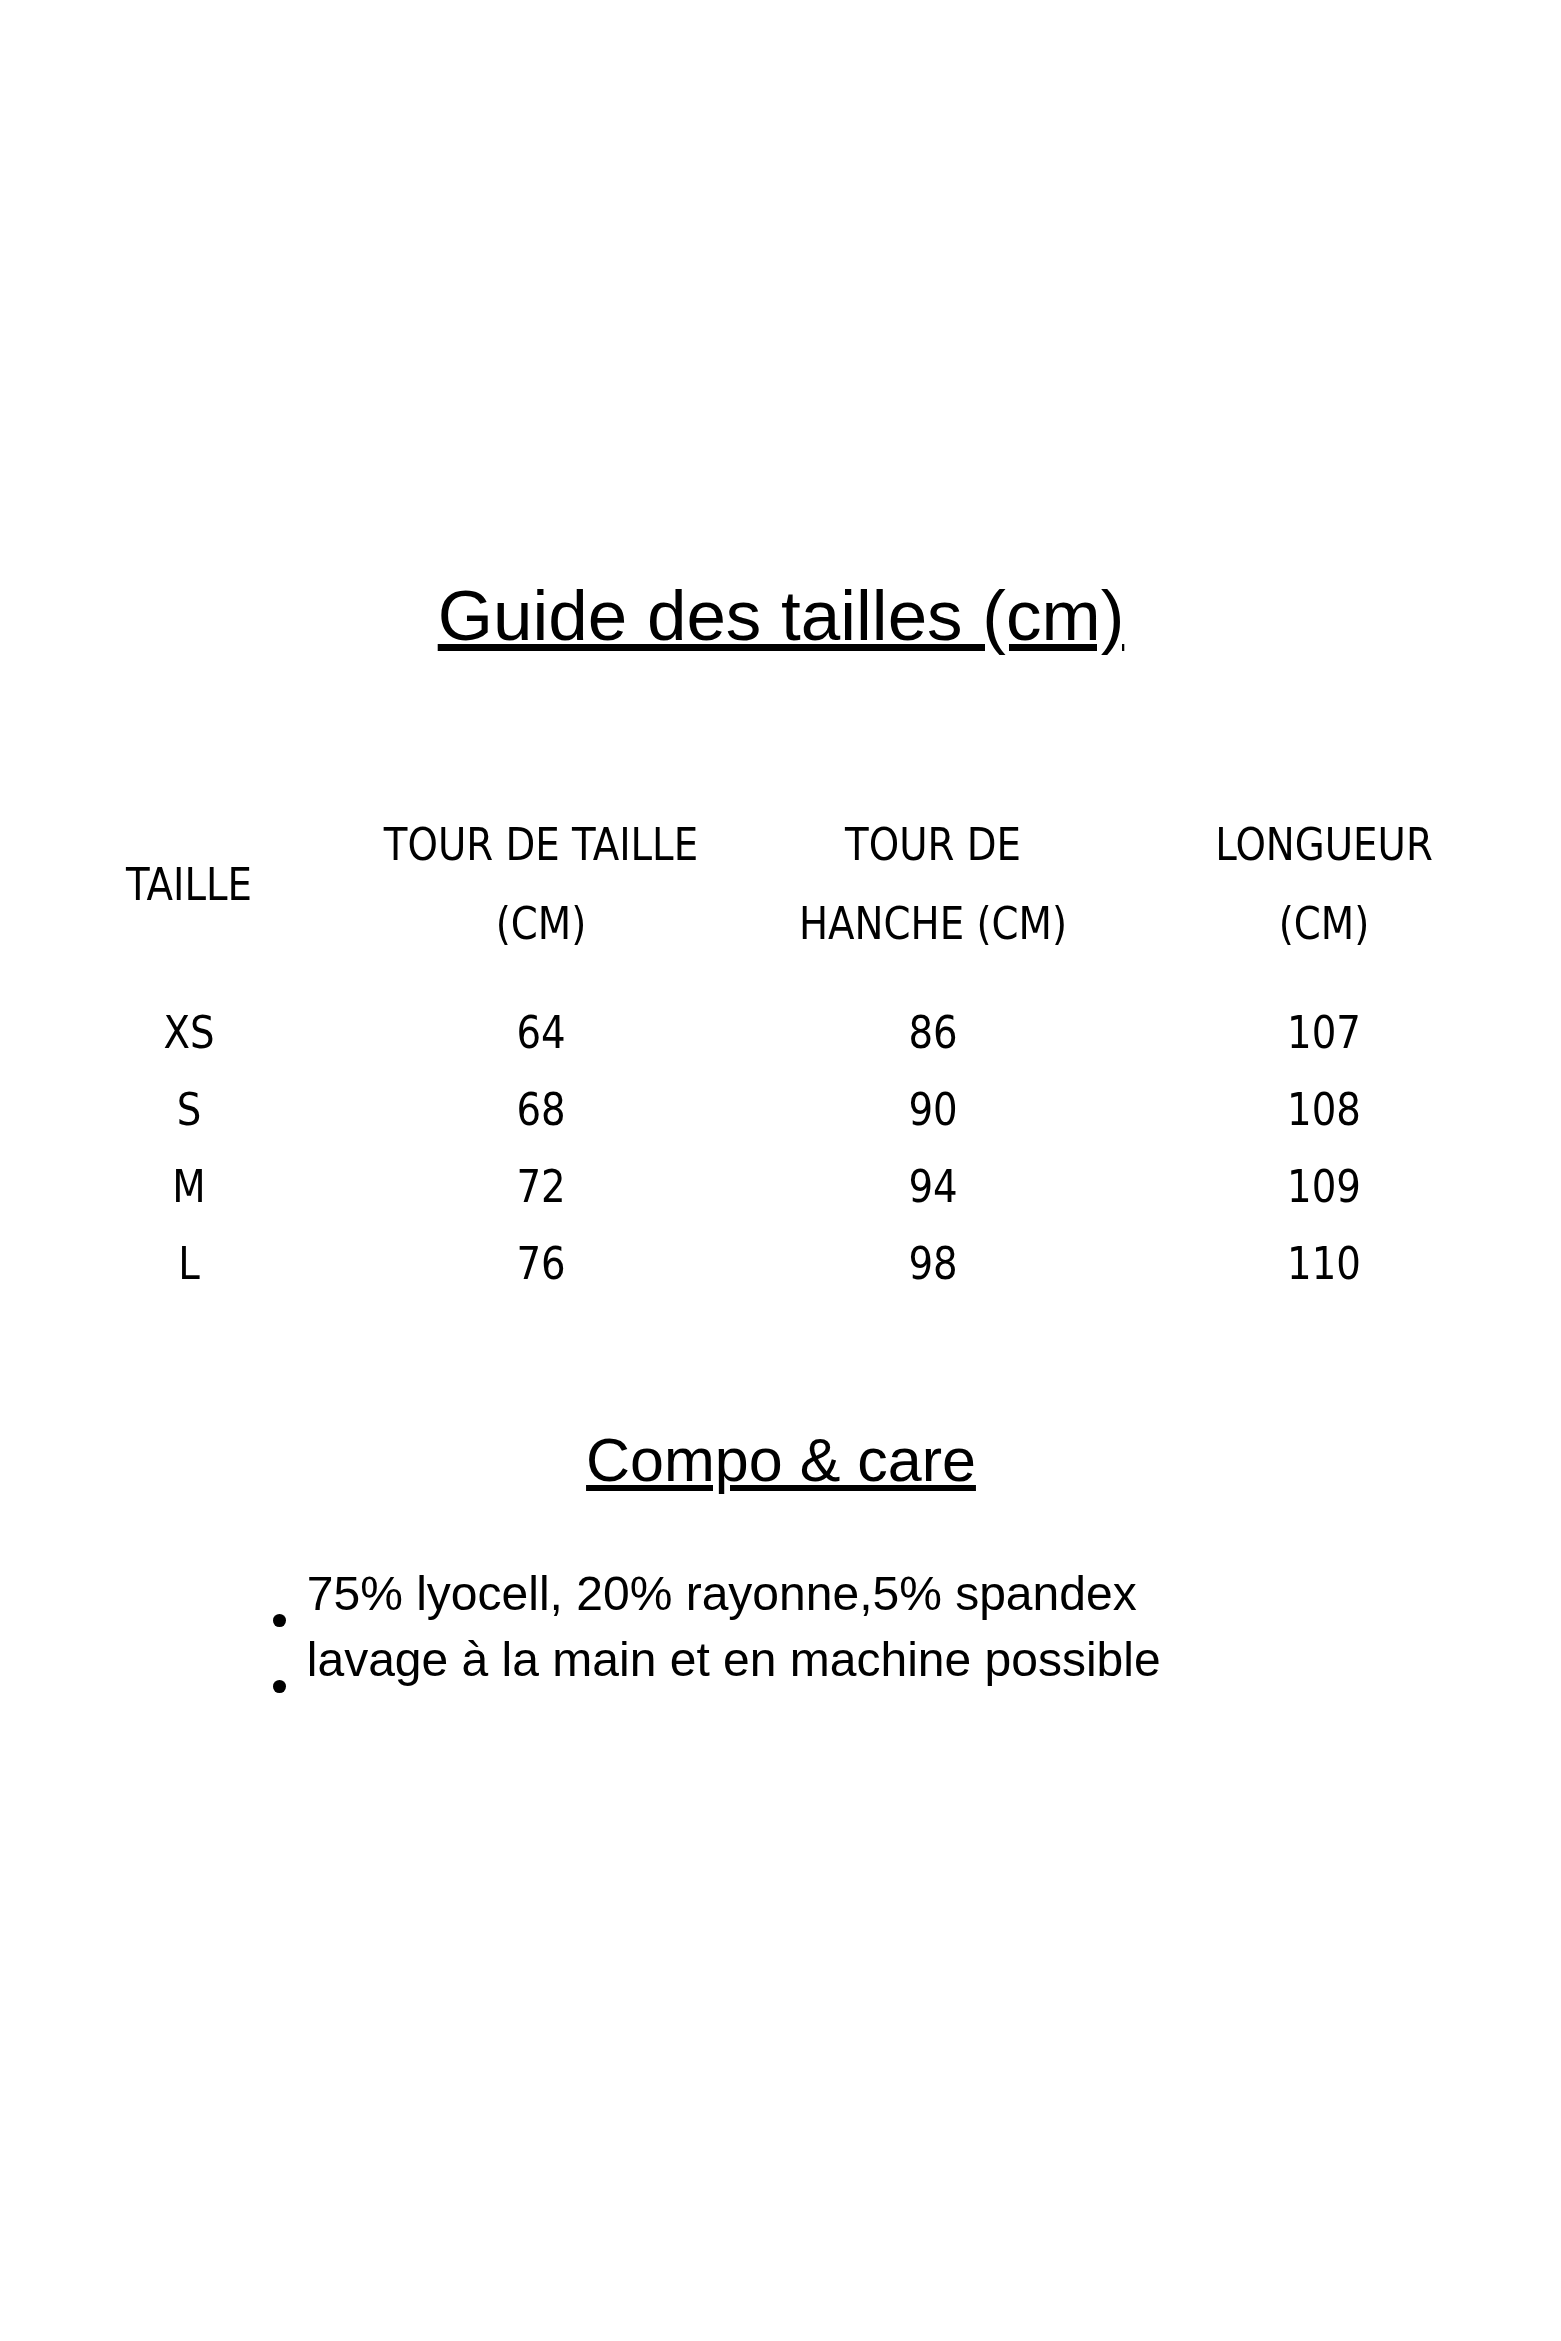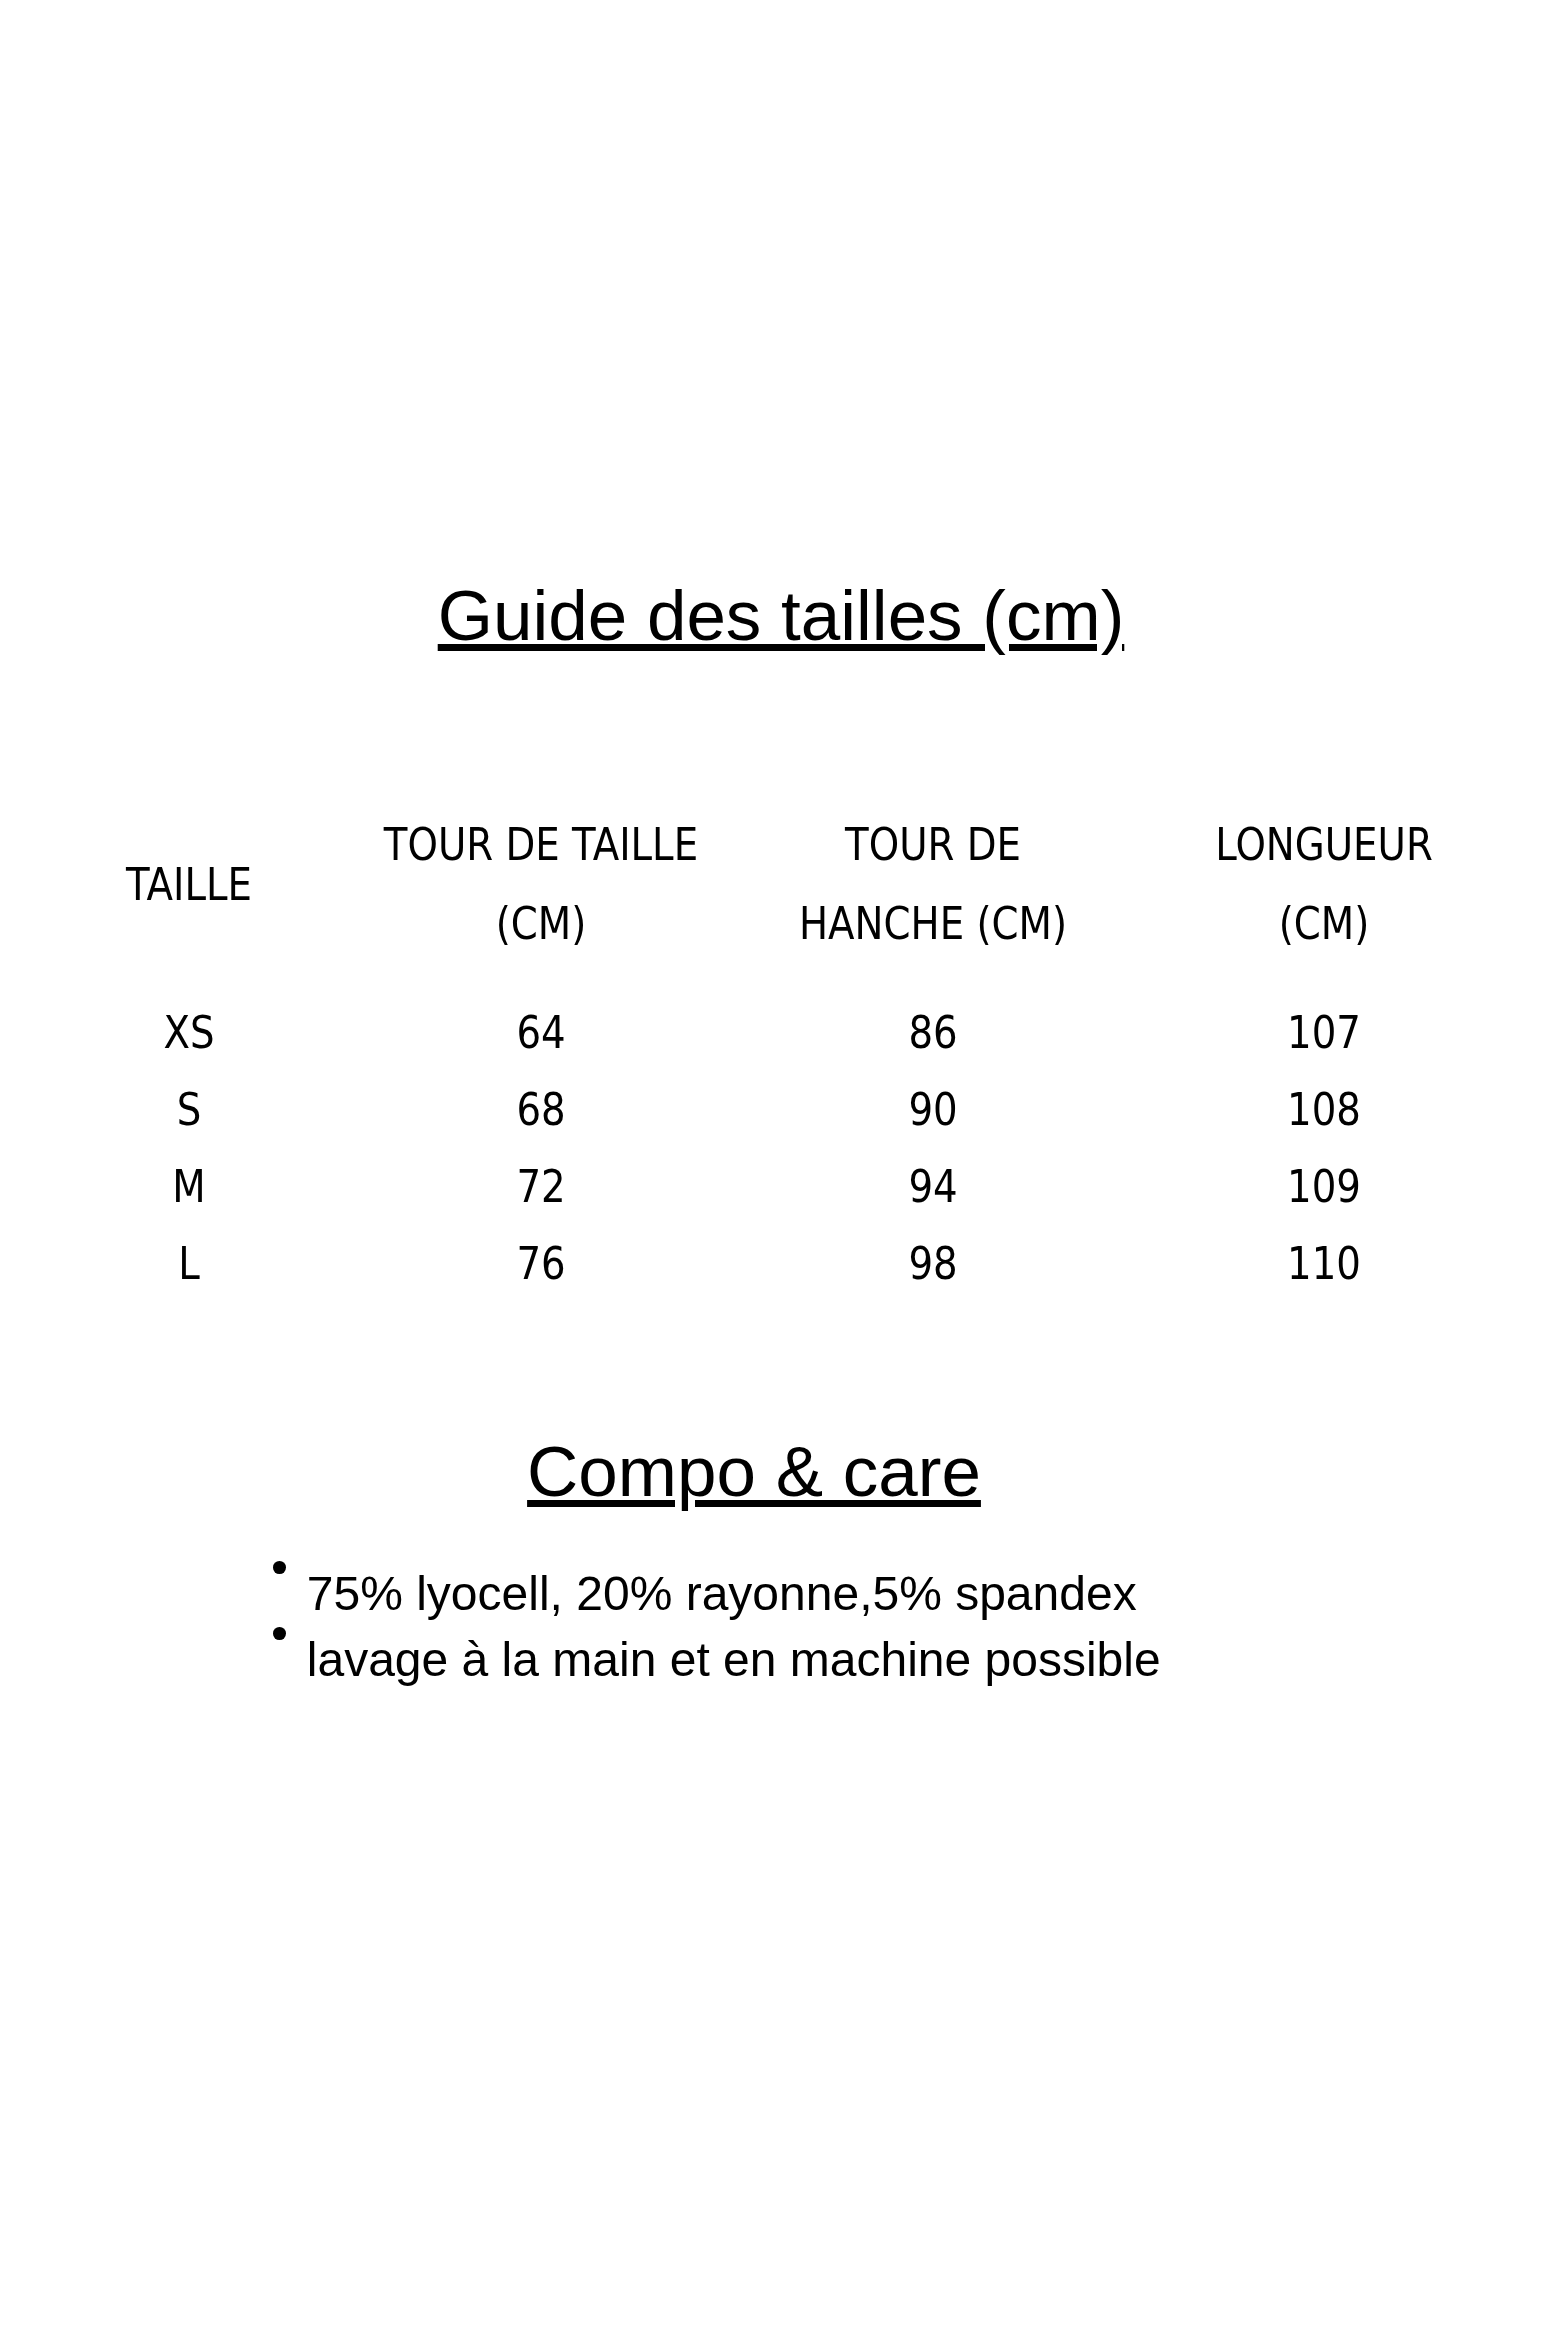--- a/index.html
+++ b/index.html
@@ -1,27 +1,27 @@
 <!DOCTYPE html>
 <html style="font-size:11.4px"><head>
 <meta charset="utf-8">
 <style>
   html, body { margin:0; padding:0; background:#ffffff; }
   body { width:1561px; height:2342px; position:relative; overflow:hidden;
          font-family:"Liberation Sans", sans-serif; color:#000000; }
   .abs { position:absolute; white-space:nowrap; }
   .center { transform:translateX(-50%); text-align:center;text-decoration:underline; }
   .title { font-size:71px; line-height:85px; top:573px; left:781px; }
-  .h2 { font-size:71px; line-height:85px; top:1418px; left:754px;margin-top:11px; }
+  .h2 { font-size:61px; line-height:85px; top:1418px; left:781px; }
   .th { font-size:45px; line-height:79px; font-family:"DejaVu Sans", sans-serif;
         transform:translateX(-50%) scaleX(0.86); text-align:center; }
   .td { font-size:45px; line-height:57px; font-family:"DejaVu Sans", sans-serif;
         transform:translateX(-50%) scaleX(0.86); text-align:center; }
   .bullets { left:273px; top:1561px; font-size:48px; line-height:66px; }
-  .bullet-row { display:flex; align-items:flex-start; }
+  .bullet-row { display:flex; align-items:flex-end; }
   .dot { width:12.8px; height:12.8px; border-radius:50%; background:#000; margin-right:21px; }
 </style>
 </head>
 <body>
 
 <div class="abs center title">Guide des tailles (cm)</div>
 
 <div>
   <div class="abs th" style="left:189px; top:845px;">TAILLE</div>
   <div class="abs th" style="left:541px; top:805px;">

